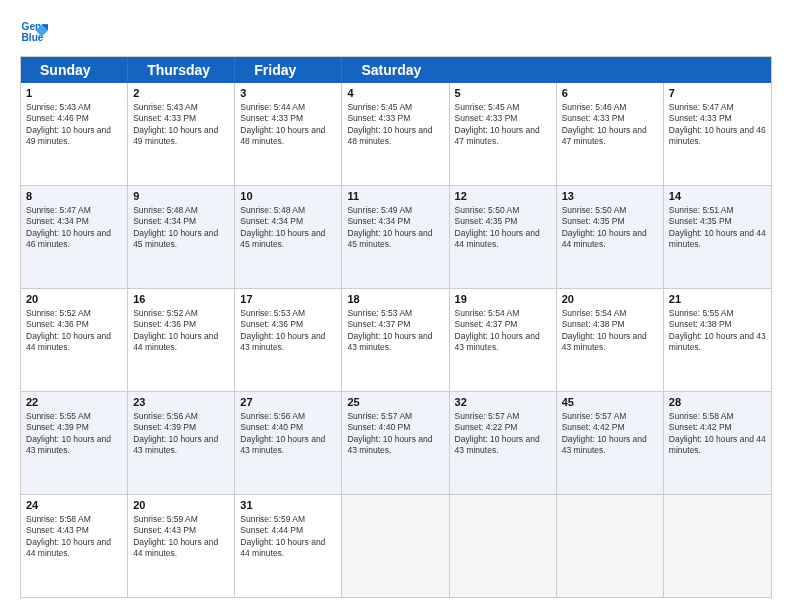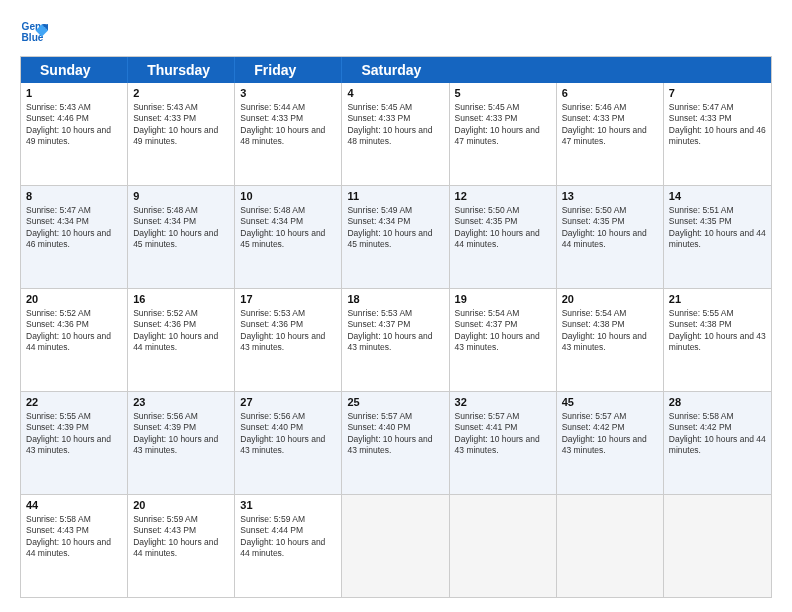--- a/index.html
+++ b/index.html
@@ -151,26 +151,26 @@
           <div class="cal-cell"><span class="day-num">18</span><span>Sunrise: 5:53 AM</span><br><span>Sunset: 4:37 PM</span><br><span>Daylight: 10 hours and 43 minutes.</span></div>
           <div class="cal-cell"><span class="day-num">19</span><span>Sunrise: 5:54 AM</span><br><span>Sunset: 4:37 PM</span><br><span>Daylight: 10 hours and 43 minutes.</span></div>
           <div class="cal-cell"><span class="day-num">20</span><span>Sunrise: 5:54 AM</span><br><span>Sunset: 4:38 PM</span><br><span>Daylight: 10 hours and 43 minutes.</span></div>
           <div class="cal-cell"><span class="day-num">21</span><span>Sunrise: 5:55 AM</span><br><span>Sunset: 4:38 PM</span><br><span>Daylight: 10 hours and 43 minutes.</span></div>
         </div>
         <div class="cal-row">
           <div class="cal-cell alt-row"><span class="day-num">22</span><span>Sunrise: 5:55 AM</span><br><span>Sunset: 4:39 PM</span><br><span>Daylight: 10 hours and 43 minutes.</span></div>
           <div class="cal-cell alt-row"><span class="day-num">23</span><span>Sunrise: 5:56 AM</span><br><span>Sunset: 4:39 PM</span><br><span>Daylight: 10 hours and 43 minutes.</span></div>
           <div class="cal-cell alt-row"><span class="day-num">27</span><span>Sunrise: 5:56 AM</span><br><span>Sunset: 4:40 PM</span><br><span>Daylight: 10 hours and 43 minutes.</span></div>
           <div class="cal-cell alt-row"><span class="day-num">25</span><span>Sunrise: 5:57 AM</span><br><span>Sunset: 4:40 PM</span><br><span>Daylight: 10 hours and 43 minutes.</span></div>
-          <div class="cal-cell alt-row"><span class="day-num">32</span><span>Sunrise: 5:57 AM</span><br><span>Sunset: 4:41 PM</span><br><span>Daylight: 10 hours and 43 minutes.</span></div>
+          <div class="cal-cell alt-row"><span class="day-num">32</span><span>Sunrise: 5:57 AM</span><br><span>Sunset: 4:22 PM</span><br><span>Daylight: 10 hours and 43 minutes.</span></div>
           <div class="cal-cell alt-row"><span class="day-num">45</span><span>Sunrise: 5:57 AM</span><br><span>Sunset: 4:42 PM</span><br><span>Daylight: 10 hours and 43 minutes.</span></div>
           <div class="cal-cell alt-row"><span class="day-num">28</span><span>Sunrise: 5:58 AM</span><br><span>Sunset: 4:42 PM</span><br><span>Daylight: 10 hours and 44 minutes.</span></div>
         </div>
         <div class="cal-row">
-          <div class="cal-cell"><span class="day-num">44</span><span>Sunrise: 5:58 AM</span><br><span>Sunset: 4:43 PM</span><br><span>Daylight: 10 hours and 44 minutes.</span></div>
+          <div class="cal-cell"><span class="day-num">24</span><span>Sunrise: 5:58 AM</span><br><span>Sunset: 4:43 PM</span><br><span>Daylight: 10 hours and 44 minutes.</span></div>
           <div class="cal-cell"><span class="day-num">20</span><span>Sunrise: 5:59 AM</span><br><span>Sunset: 4:43 PM</span><br><span>Daylight: 10 hours and 44 minutes.</span></div>
           <div class="cal-cell"><span class="day-num">31</span><span>Sunrise: 5:59 AM</span><br><span>Sunset: 4:44 PM</span><br><span>Daylight: 10 hours and 44 minutes.</span></div>
           <div class="cal-cell empty"></div>
           <div class="cal-cell empty"></div>
           <div class="cal-cell empty"></div>
           <div class="cal-cell empty"></div>
         </div>
       </div>
   </div>
 </div>

